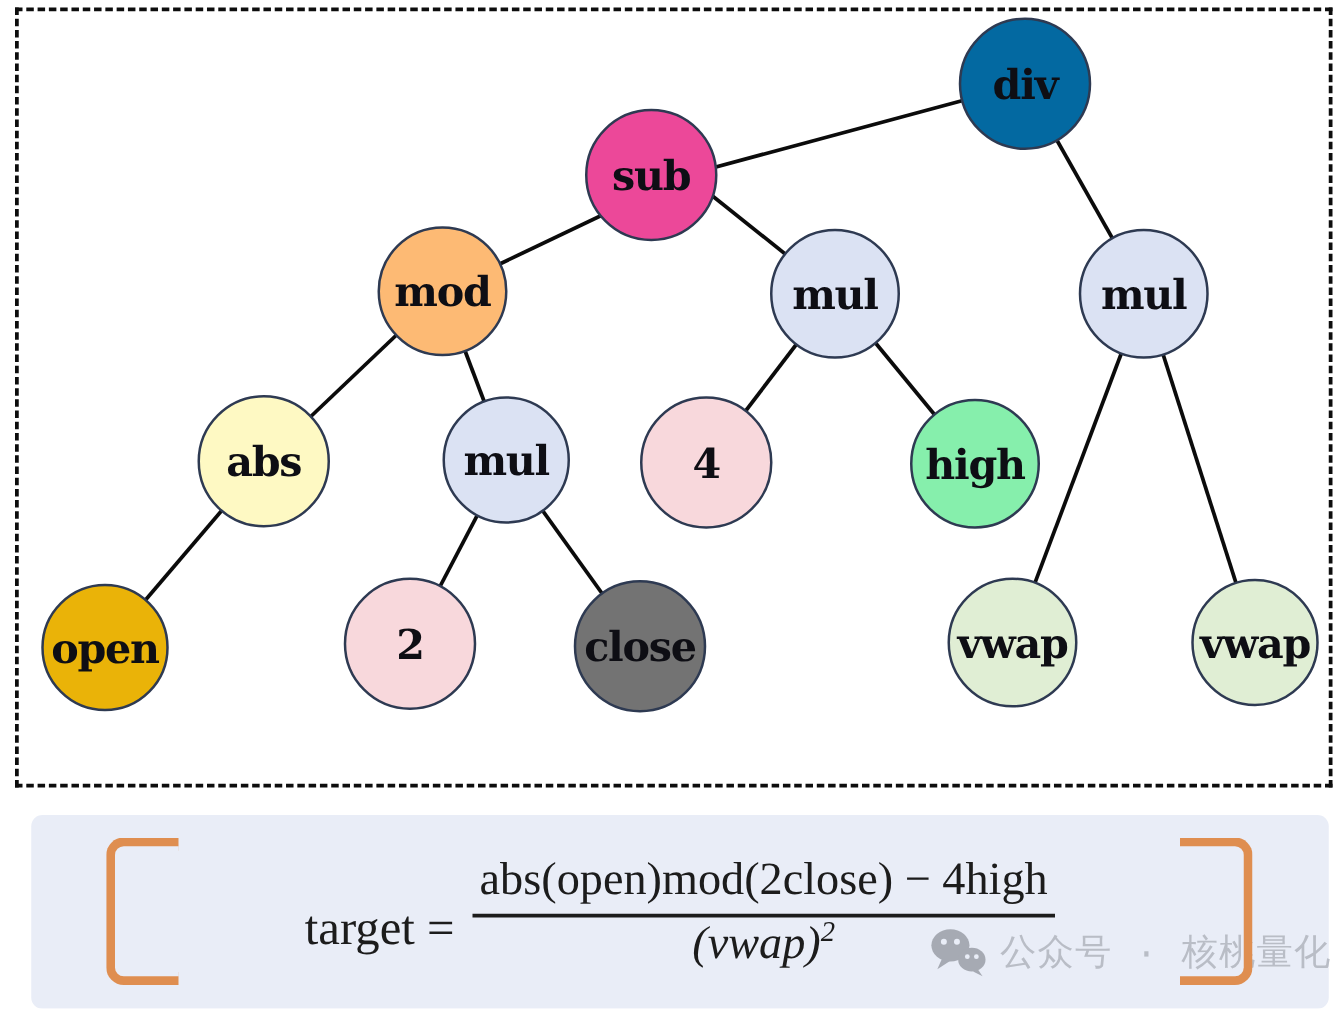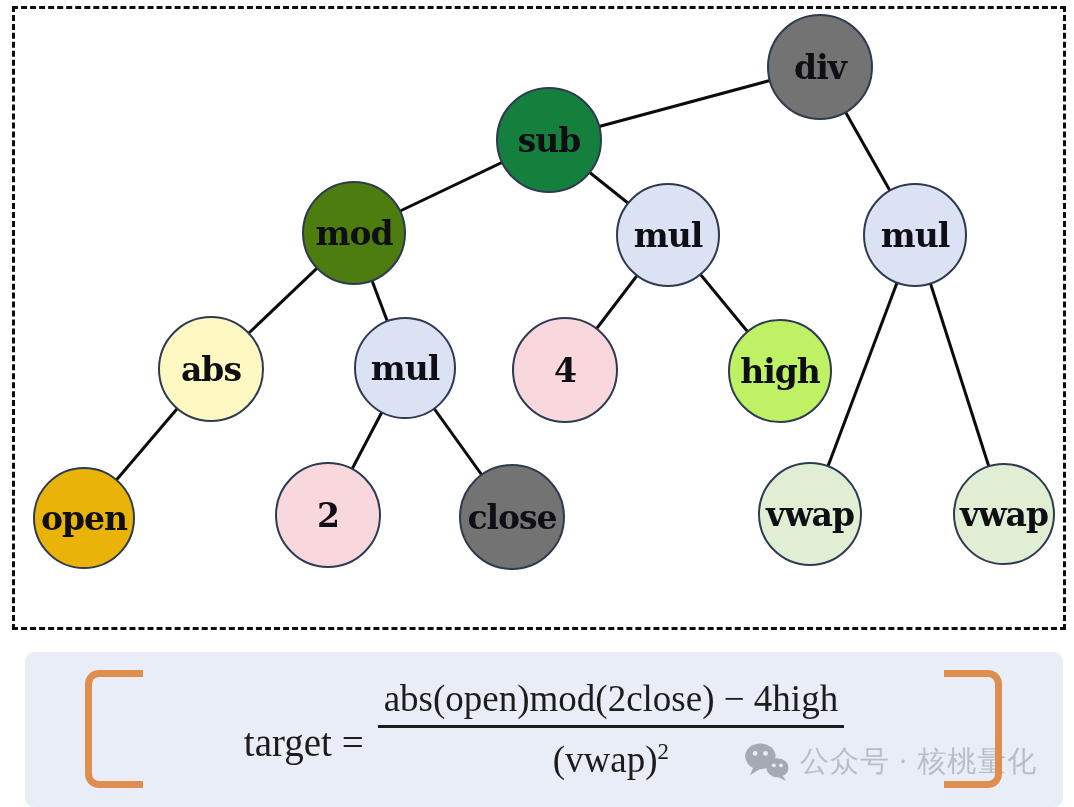--- a/index.html
+++ b/index.html
@@ -98,39 +98,40 @@
   .fraction .numerator {
     font-size: 37px;
     line-height: 1.15;
     padding: 0 6px 5px 6px;
     border-bottom: 3px solid #1c1c1c;
     white-space: nowrap;
   }
   .fraction .denominator {
     font-size: 37px;
     line-height: 1.1;
-    padding-top: 12px;
-    white-space: nowrap;
+    padding-top: 1px;
+    white-space: nowrap;
+    font-style: italic;
   }
   .fraction sup {
     font-size: 0.62em;
     vertical-align: super;
     line-height: 0;
   }
   
   #watermark {
     position: absolute;
     left: 744px; top: 742px;
     display: flex;
     align-items: center;
     gap: 10px;
     z-index: 3;
   }
   #watermark .wm-text {
-    font-family: Liberation Serif, serif;
+    font-family: Liberation Mono, monospace;
     font-size: 29px;
     color: #b9bdc6;
     white-space: nowrap;
     letter-spacing: 1px;
   }
 </style>
 </head>
 <body>
 
 <div id="stage">
@@ -147,29 +148,29 @@
       <line x1="668" y1="235" x2="565" y2="370" stroke="#0b0b0b" stroke-width="3"></line>
       <line x1="668" y1="235" x2="780" y2="371" stroke="#0b0b0b" stroke-width="3"></line>
       <line x1="915" y1="235" x2="810" y2="514" stroke="#0b0b0b" stroke-width="3"></line>
       <line x1="915" y1="235" x2="1004" y2="514" stroke="#0b0b0b" stroke-width="3"></line>
       <line x1="211" y1="369" x2="84" y2="518" stroke="#0b0b0b" stroke-width="3"></line>
       <line x1="405" y1="368" x2="328" y2="515" stroke="#0b0b0b" stroke-width="3"></line>
       <line x1="405" y1="368" x2="512" y2="517" stroke="#0b0b0b" stroke-width="3"></line>
     </svg>
 
   <div id="nodes-layer">
-      <div class="node" style="left: 767px; top: 14px; width: 106px; height: 106px; background: #737373; border-color: rgb(46, 58, 82);">div</div>
-      <div class="node" style="left: 496px; top: 87px; width: 106px; height: 106px; background: #15803d; border-color: rgb(46, 58, 82);">sub</div>
-      <div class="node" style="left: 302px; top: 181px; width: 104px; height: 104px; background: #4d7c0f; border-color: rgb(46, 58, 82);">mod</div>
+      <div class="node" style="left: 767px; top: 14px; width: 106px; height: 106px; background: #0369a1; border-color: rgb(46, 58, 82);">div</div>
+      <div class="node" style="left: 468px; top: 87px; width: 106px; height: 106px; background: #ec4899; border-color: rgb(46, 58, 82);">sub</div>
+      <div class="node" style="left: 302px; top: 181px; width: 104px; height: 104px; background: #fdba74; border-color: rgb(46, 58, 82);">mod</div>
       <div class="node" style="left: 616px; top: 183px; width: 104px; height: 104px; background: rgb(219, 226, 243); border-color: rgb(46, 58, 82);">mul</div>
       <div class="node" style="left: 863px; top: 183px; width: 104px; height: 104px; background: rgb(219, 226, 243); border-color: rgb(46, 58, 82);">mul</div>
       <div class="node" style="left: 158px; top: 316px; width: 106px; height: 106px; background: #fef9c3; border-color: rgb(46, 58, 82);">abs</div>
       <div class="node" style="left: 354px; top: 317px; width: 102px; height: 102px; background: rgb(219, 226, 243); border-color: rgb(46, 58, 82);">mul</div>
       <div class="node" style="left: 512px; top: 317px; width: 106px; height: 106px; background: rgb(248, 216, 220); border-color: rgb(46, 58, 82);">4</div>
-      <div class="node" style="left: 728px; top: 319px; width: 104px; height: 104px; background: #bef264; border-color: rgb(46, 58, 82);">high</div>
+      <div class="node" style="left: 728px; top: 319px; width: 104px; height: 104px; background: #86efac; border-color: rgb(46, 58, 82);">high</div>
       <div class="node" style="left: 33px; top: 467px; width: 102px; height: 102px; background: #eab308; border-color: rgb(46, 58, 82);">open</div>
       <div class="node" style="left: 275px; top: 462px; width: 106px; height: 106px; background: rgb(248, 216, 220); border-color: rgb(46, 58, 82);">2</div>
       <div class="node" style="left: 459px; top: 464px; width: 106px; height: 106px; background: #737373; border-color: rgb(46, 58, 82);">close</div>
       <div class="node" style="left: 758px; top: 462px; width: 104px; height: 104px; background: rgb(224, 238, 212); border-color: rgb(46, 58, 82);">vwap</div>
       <div class="node" style="left: 953px; top: 463px; width: 102px; height: 102px; background: rgb(224, 238, 212); border-color: rgb(46, 58, 82);">vwap</div>
     </div>
 
   <div id="formula-panel" style="background: rgb(233, 237, 247);"></div>
 
   <div id="bracket-left" class="bracket" style="border-color: rgb(223, 142, 80);"></div>

